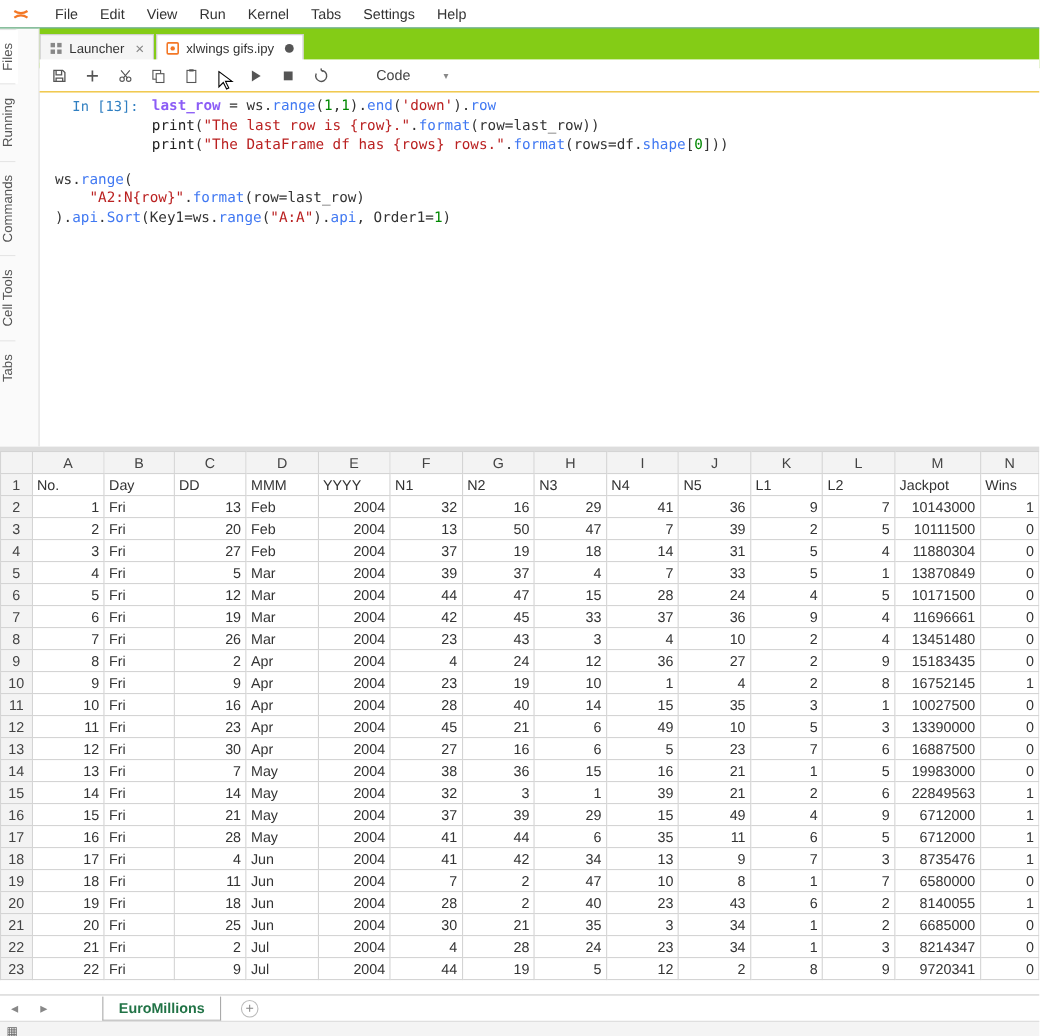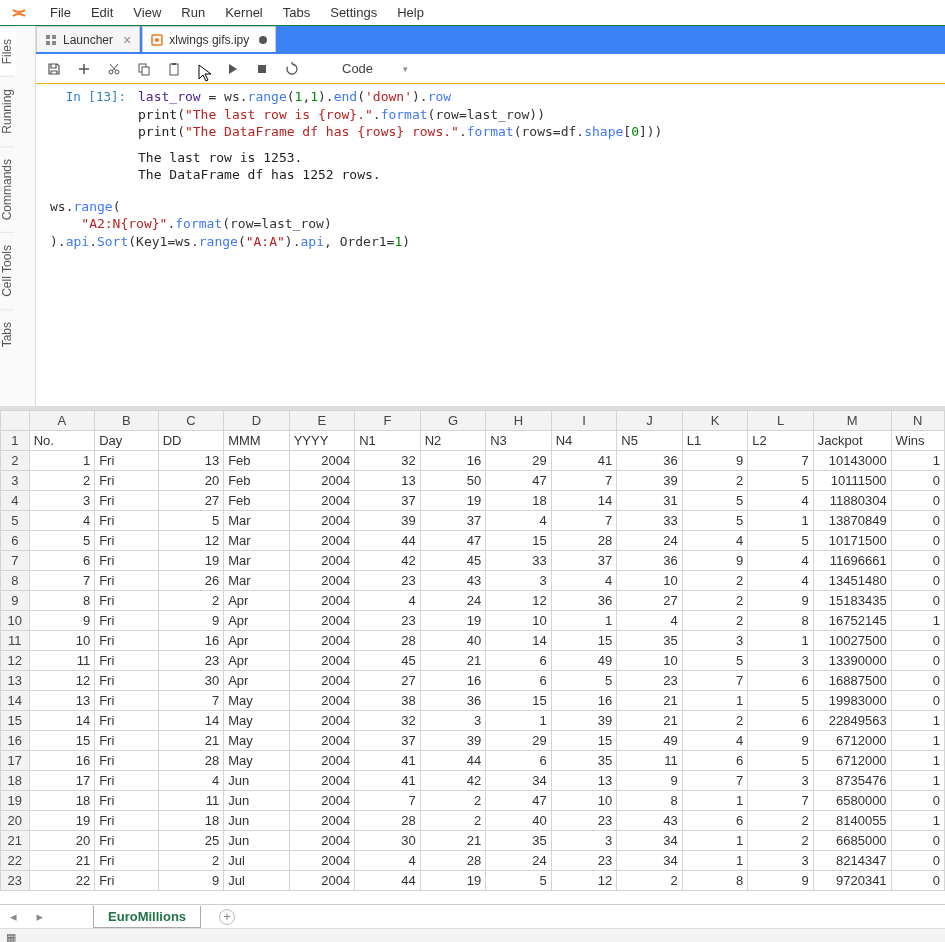--- a/index.html
+++ b/index.html
@@ -9,21 +9,21 @@
 .menubar { height: 26px; display: flex; align-items: center; padding: 0 8px; border-bottom: 1px solid #15803d; background: #fff;}
 .logo { width: 22px; height: 22px; margin-right: 10px; display:flex; align-items:center; justify-content:center;}
 .menubar .item { padding: 4px 10px; cursor: pointer; }
 
 
 .leftbar { position: absolute; left: 0; top: 26px; width: 36px; height: 380px; border-right: 1px solid #ddd; background: #fafafa; }
 .leftbar .tab { writing-mode: vertical-rl; transform: rotate(180deg); text-align: center; padding: 12px 0; font-size: 12px; color: #555; cursor:pointer; border-bottom:1px solid #e5e5e5;}
 .leftbar .tab.active { background:#fff; border-left:2px solid #fff;}
 
 
-.tabstrip { position: absolute; left: 36px; top: 26px; right: 0; height: 36px; background: #3b82f6; display: flex; align-items: flex-start; border-bottom: 1px solid #ccc; }
+.tabstrip { position: absolute; left: 36px; top: 26px; right: 0; height: 36px; background: #84cc16; display: flex; align-items: center; border-bottom: 1px solid #ccc; }
 .tabstrip .tab { height: 26px; padding: 0 8px; display: flex; align-items: center; gap: 6px; border: 1px solid #ccc; border-bottom: none; background: #f5f5f5; font-size: 12px; cursor:pointer; margin-right:2px;}
 .tabstrip .tab.active { background: #fff; }
 .tab .tabicon { width:12px; height:12px; display:inline-block;}
 .tab .close { color:#888; font-size:14px; cursor:pointer; margin-left:4px;}
 .tab .dirty { width:8px; height:8px; border-radius:50%; background:#555; display:inline-block; margin-left:4px;}
 
 
 .toolbar { position: absolute; left: 36px; top: 54px; right: 0; height: 30px; display: flex; align-items: center; gap: 14px; padding: 0 10px; border-bottom: 1px solid #eab308; background:#fff;}
 .toolbar .tbtn { width:16px; height:16px; display:flex; align-items:center; justify-content:center; cursor:pointer; color:#555;}
 .toolbar .sep { width:14px;}
@@ -31,21 +31,21 @@
 
 
 .notebook { position: absolute; left: 36px; top: 84px; right: 2px; height: 322px; padding: 4px 14px; overflow: hidden; font-family: "Consolas","Menlo",monospace; font-size: 13px;}
 .cell { display:flex; margin-bottom:8px;}
 .prompt { width: 88px; text-align: right; padding-right: 12px; color: #307fc1; font-size:12.5px; padding-top:1px;}
 .prompt.out { color:#bf5b3d;}
 .cellbody { flex:1; white-space: pre; line-height: 1.35;}
 .stdout { color:#222;}
 
 
-.c-id { color:#4c1d95;}
+.c-id { color:#8b5cf6;font-weight:bold;}
 .c-attr { color:#4078f2;}
 .c-fn { color:#222;}
 .c-num { color:#008800;}
 .c-str { color:#ba2121;}
 
 
 .cursor-arrow { position:absolute; left:198px; top:64px; pointer-events:none;}
 
 
 .sheet-wrap { position:absolute; left:0; top:406px; right:0; bottom:38px; border-top:4px solid #ddd; background:#fff; overflow:hidden;}
@@ -172,25 +172,20 @@
 <svg class="cursor-arrow" width="16" height="20">
     <path d="M1 1l0 14 4-4 3 6 2-1-3-6 6 0z" fill="#fff" stroke="#000" stroke-width="1"></path>
   </svg>
 
 <div class="notebook">
   <div class="cell">
     <div class="prompt">In [13]:</div>
     <div class="cellbody"><span class="c-id">last_row</span><span> = ws.</span><span class="c-attr">range</span><span>(</span><span class="c-num">1</span><span>,</span><span class="c-num">1</span><span>).</span><span class="c-attr">end</span><span>(</span><span class="c-str">'down'</span><span>).</span><span class="c-attr">row</span>
 <span class="c-fn">print</span><span>(</span><span class="c-str">"The last row is {row}."</span><span>.</span><span class="c-attr">format</span><span>(row=last_row))</span>
 <span class="c-fn">print</span><span>(</span><span class="c-str">"The DataFrame df has {rows} rows."</span><span>.</span><span class="c-attr">format</span><span>(rows=df.</span><span class="c-attr">shape</span><span>[</span><span class="c-num">0</span><span>]))</span></div>
-  </div>
-  <div class="cell">
-    <div class="prompt"></div>
-    <div class="cellbody stdout">The last row is 1253.
-The DataFrame df has 1252 rows.</div>
   </div>
 
   <div class="cell" style="margin-top:14px">
     <div class="cellbody"><span>ws.</span><span class="c-attr">range</span><span>(</span>
 <span>    </span><span class="c-str">"A2:N{row}"</span><span>.</span><span class="c-attr">format</span><span>(row=last_row)</span>
 <span>).</span><span class="c-attr">api</span><span>.</span><span class="c-attr">Sort</span><span>(Key1=ws.</span><span class="c-attr">range</span><span>(</span><span class="c-str">"A:A"</span><span>).</span><span class="c-attr">api</span><span>, Order1=</span><span class="c-num">1</span><span>)</span></div>
   </div>
 </div>
 
 <div class="sheet-wrap">

